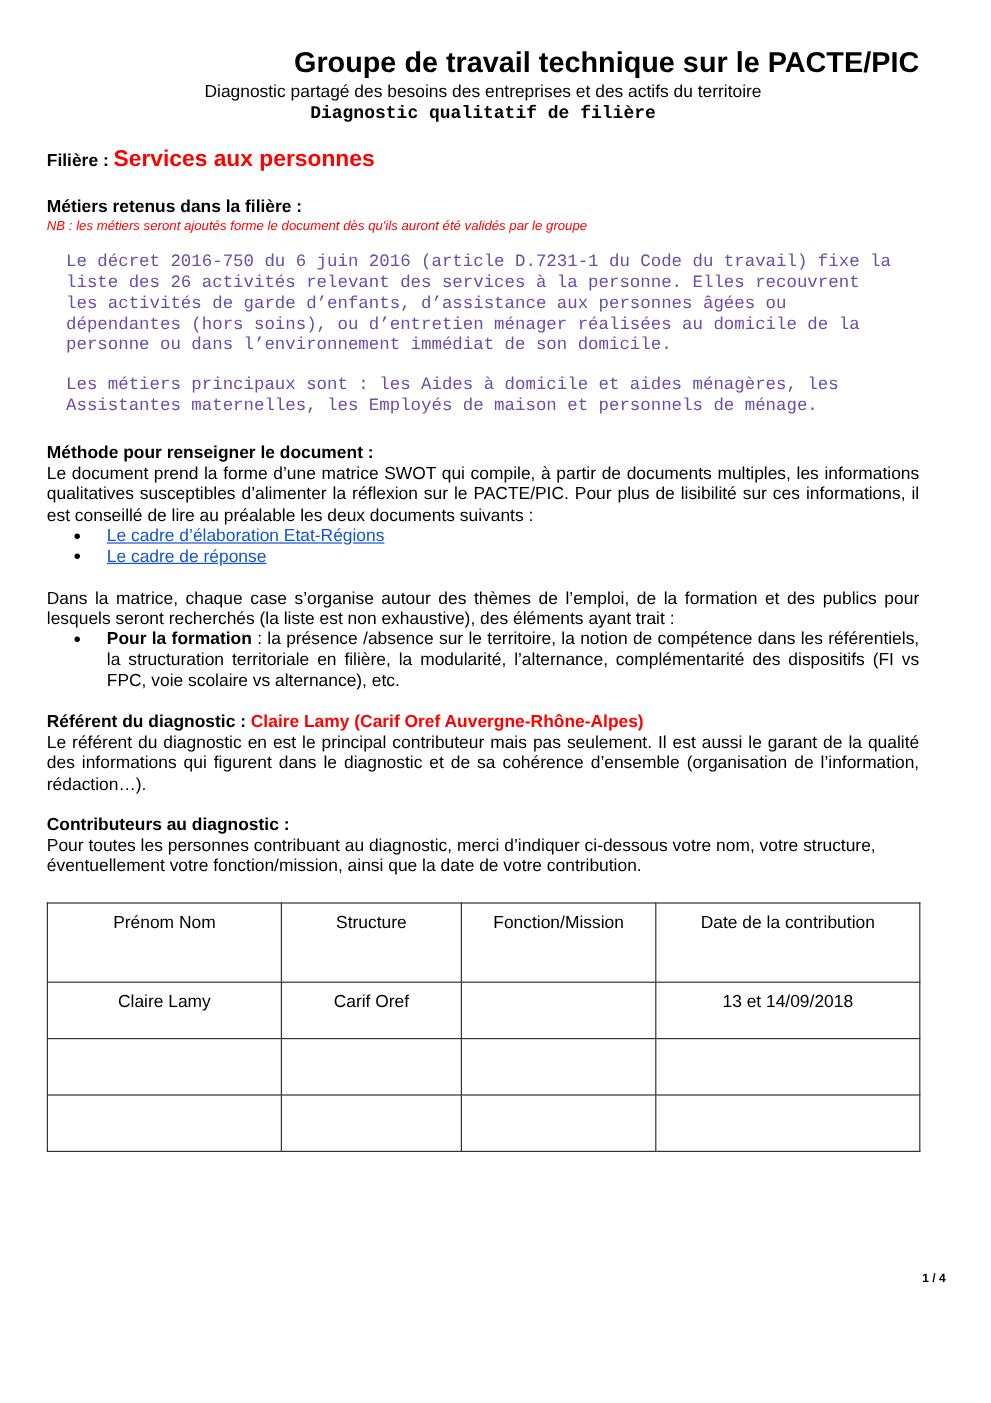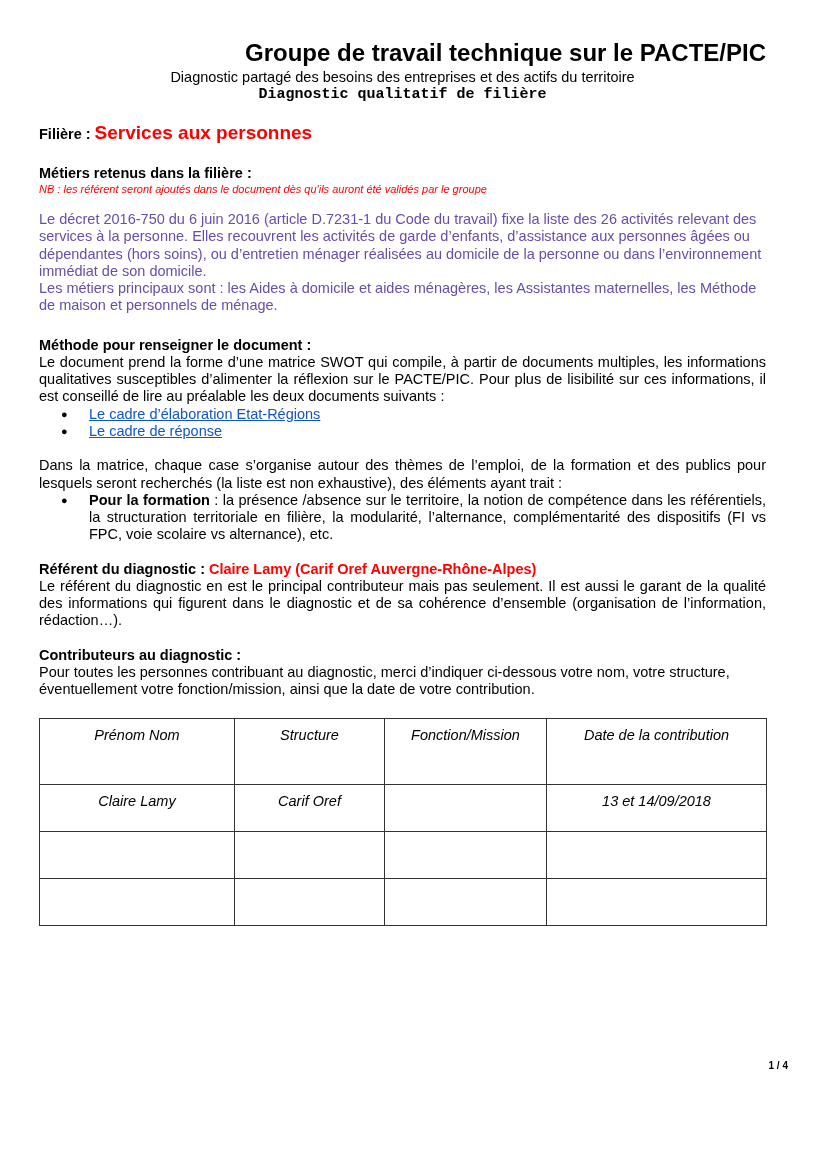--- a/index.html
+++ b/index.html
@@ -5,49 +5,49 @@
   html, body { margin: 0; padding: 0; background: #ffffff; }
   body { width: 826px; height: 1169px; position: relative; font-family: "Liberation Sans", sans-serif; color: #000; overflow: hidden; }
   .page { position: absolute; left: 39px; top: 38px; width: 727px; }
   .title { text-align: right; font-size: 24px; font-weight: bold; line-height: 30px; margin: 0; }
   .subtitle { text-align: center; font-size: 14.5px; line-height: 18px; margin: 0; }
   .subtitle2 { text-align: center; font-size: 15px; line-height: 18px; font-weight: bold; margin: 0; font-family: Liberation Mono, monospace; }
   .filiere { margin-top: 18px; font-size: 14.5px; font-weight: bold; line-height: 22px; }
   .filiere .red { color: #ff0000; font-size: 19px; }
   .h { font-size: 14.5px; font-weight: bold; line-height: 17px; margin: 0; }
   .nb { color: #ff0000; font-style: italic; font-size: 11px; line-height: 14px; margin: 0; }
-  .purple { color: #674ea7; font-size: 14.5px; line-height: 17.3px; margin: 0; }
+  .purple { color: #674ea7; font-size: 14.5px; line-height: 17.3px; margin: 16px; font-family: Liberation Mono, monospace; }
   p { margin: 0; font-size: 14.5px; line-height: 17.3px; }
   .justify { text-align: justify; }
   ul { margin: 0; padding-left: 50px; list-style: none; }
   ul li { position: relative; font-size: 14.5px; line-height: 17.3px; text-align: justify; }
   ul li::before { content: "●"; position: absolute; left: -28px; font-size: 11px; }
   a { color: #1155cc; text-decoration: underline; }
   .red-text { color: #ff0000; }
-  table { border-collapse: collapse; width: 727px; margin-top: 20px; table-layout: fixed; font-style: italic; }
+  table { border-collapse: collapse; width: 727px; margin-top: 20px; table-layout: fixed; }
   td { border: 1.5px solid #333; font-size: 14.5px; text-align: center; vertical-align: top; padding-top: 8px; }
   .footer { position: absolute; right: 38px; top: 1060px; font-size: 10px; font-weight: bold; }
 </style>
 </head>
 <body>
 
 <div class="page">
   <h1 class="title">Groupe de travail technique sur le PACTE/PIC</h1>
   <div class="subtitle">Diagnostic partagé des besoins des entreprises et des actifs du territoire</div>
   <div class="subtitle2">Diagnostic qualitatif de filière</div>
 
   <div class="filiere">
     <span>Filière : </span><span class="red">Services aux personnes</span>
   </div>
 
   <div style="margin-top:20px">
     <div class="h">Métiers retenus dans la filière :</div>
-    <div class="nb">NB : les référent seront ajoutés dans le document dès qu'ils auront été validés par le groupe</div>
+    <div class="nb">NB : les métiers seront ajoutés forme le document dès qu'ils auront été validés par le groupe</div>
     <div class="purple" style="margin-top:15px">Le décret 2016-750 du 6 juin 2016 (article D.7231-1 du Code du travail) fixe la liste des 26 activités relevant des services à la personne. Elles recouvrent les activités de garde d’enfants, d’assistance aux personnes âgées ou dépendantes (hors soins), ou d’entretien ménager réalisées au domicile de la personne ou dans l’environnement immédiat de son domicile.</div>
-    <div class="purple">Les métiers principaux sont : les Aides à domicile et aides ménagères, les Assistantes maternelles, les Méthode de maison et personnels de ménage.</div>
+    <div class="purple">Les métiers principaux sont : les Aides à domicile et aides ménagères, les Assistantes maternelles, les Employés de maison et personnels de ménage.</div>
   </div>
 
   <div style="margin-top:22px">
     <div class="h">Méthode pour renseigner le document :</div>
     <p class="justify">Le document prend la forme d’une matrice SWOT qui compile, à partir de documents multiples, les informations qualitatives susceptibles d’alimenter la réflexion sur le PACTE/PIC. Pour plus de lisibilité sur ces informations, il est conseillé de lire au préalable les deux documents suivants :</p>
     <ul>
       <li><a href="#">Le cadre d’élaboration Etat-Régions</a></li>
       <li><a href="#">Le cadre de réponse</a></li>
     </ul>
   </div>

